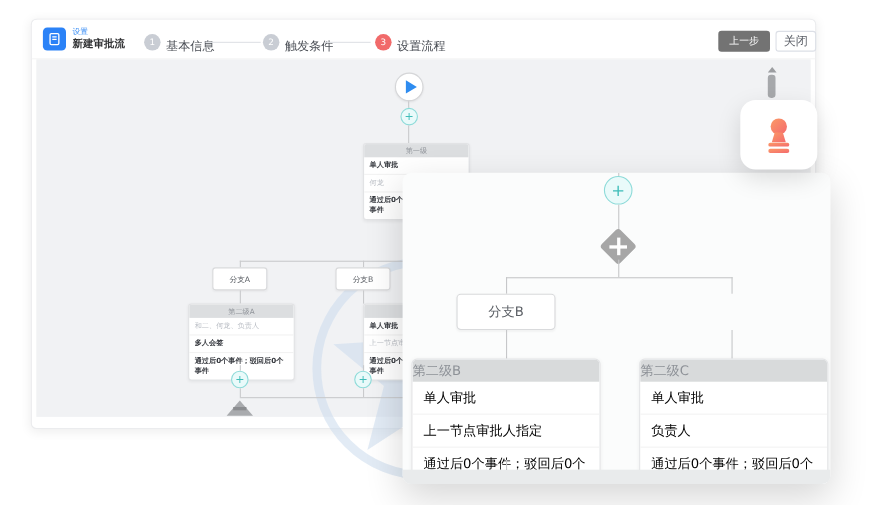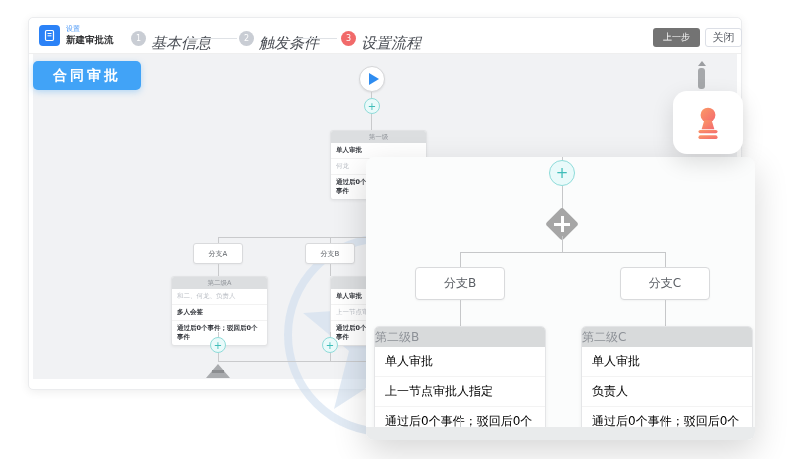--- a/index.html
+++ b/index.html
@@ -13,21 +13,21 @@
   .topbar { position:absolute; left:0; top:0; right:0; height:36px; background:#fff;
     border-bottom:1px solid #efefef; border-radius:5px 5px 0 0; }
   .app-icon { position:absolute; left:10px; top:7px; width:21px; height:21px;
     background:#2b82f7; border-radius:4px; display:flex; align-items:center; justify-content:center; }
   .hsub { position:absolute; left:37px; top:6px; font-size:7px; color:#3a8ef5; }
   .htitle { position:absolute; left:37px; top:16px; font-size:9.5px; color:#303133; font-weight:700; }
 
   .step-circle { position:absolute; top:13px; width:15px; height:15px; border-radius:50%;
     background:#c9cdd4; color:#fff; font-size:8px; display:flex; align-items:center; justify-content:center; }
   .step-circle.active { background:#f16a6a; }
-  .step-label { position:absolute; top:16px; font-size:15px; color:#4a4e55;font-style:italic; }
+  .step-label { position:absolute; top:16px; font-size:11px; color:#4a4e55; }
   .step-dash { position:absolute; top:20px; height:1px; background:#dfe2e6; }
 
   .btn-prev { position:absolute; left:624px; top:10px; width:47px; height:19px; background:#737373;
     border:none; border-radius:3px; color:#fff; font-size:9px; display:flex; align-items:center; justify-content:center; }
   .btn-close { position:absolute; left:676px; top:10px; width:37px; height:19px; background:#fff;
     border:1px solid #dcdfe6; border-radius:3px; color:#5a5e66; font-size:11px;
     display:flex; align-items:center; justify-content:center; }
 
   .canvas { position:absolute; left:4px; top:36px; width:704px; height:325px; background:#f1f2f4; }
 
@@ -139,21 +139,20 @@
   <div class="watermark">
     <svg width="220" height="220" viewBox="0 0 220 220">
       <circle cx="110" cy="110" r="97" fill="none" stroke="#ccdcee" stroke-width="8"></circle>
       <path d="M110 28 L132 84 L192 88 L146 126 L161 184 L110 151 L59 184 L74 126 L28 88 L88 84 Z" fill="#ccdcee"></path>
     </svg>
   </div>
 
   <div class="scroll-up"></div>
   <div class="scroll-thumb"></div>
 
-  <div class="tag">合同审批</div>
 
   <div class="start-node">
       <div class="play-tri"></div>
     </div>
   <div class="fline" style="left:371px; top:92px; width:1px; height:6px"></div>
   <div class="plus-node" style="left:364px; top:98px; width:16px; height:16px; font-size:10px">
       <span>+</span>
     </div>
   <div class="fline" style="left:371px; top:114px; width:1px; height:16px"></div>
 
@@ -233,23 +232,20 @@
     <div class="diamond-cross-v"></div>
 
     <div class="fline" style="left:196px; top:79px; width:1px; height:16px"></div>
     <div class="fline" style="left:94px; top:95px; width:206px; height:1px"></div>
     <div class="fline" style="left:94px; top:95px; width:1px; height:15px"></div>
     <div class="fline" style="left:299px; top:95px; width:1px; height:15px"></div>
 
     <div class="branch-box ov-branch" style="left:49px; top:110px">
         <span>分支B</span>
       </div>
-    <div class="branch-box ov-branch" style="left:254px; top:110px">
-        <span>分支C</span>
-      </div>
 
     <div class="fline" style="left:94px; top:143px; width:1px; height:26px"></div>
     <div class="fline" style="left:299px; top:143px; width:1px; height:26px"></div>
 
     <div class="ov-card" style="left:8px; top:169px">
       <div class="nhead">第二级B</div>
       <div class="nrow nrow-type">单人审批</div>
       <div class="nrow nrow-who">上一节点审批人指定</div>
       <div class="nrow nrow-ev">通过后0个事件；驳回后0个事件</div>
     </div>

